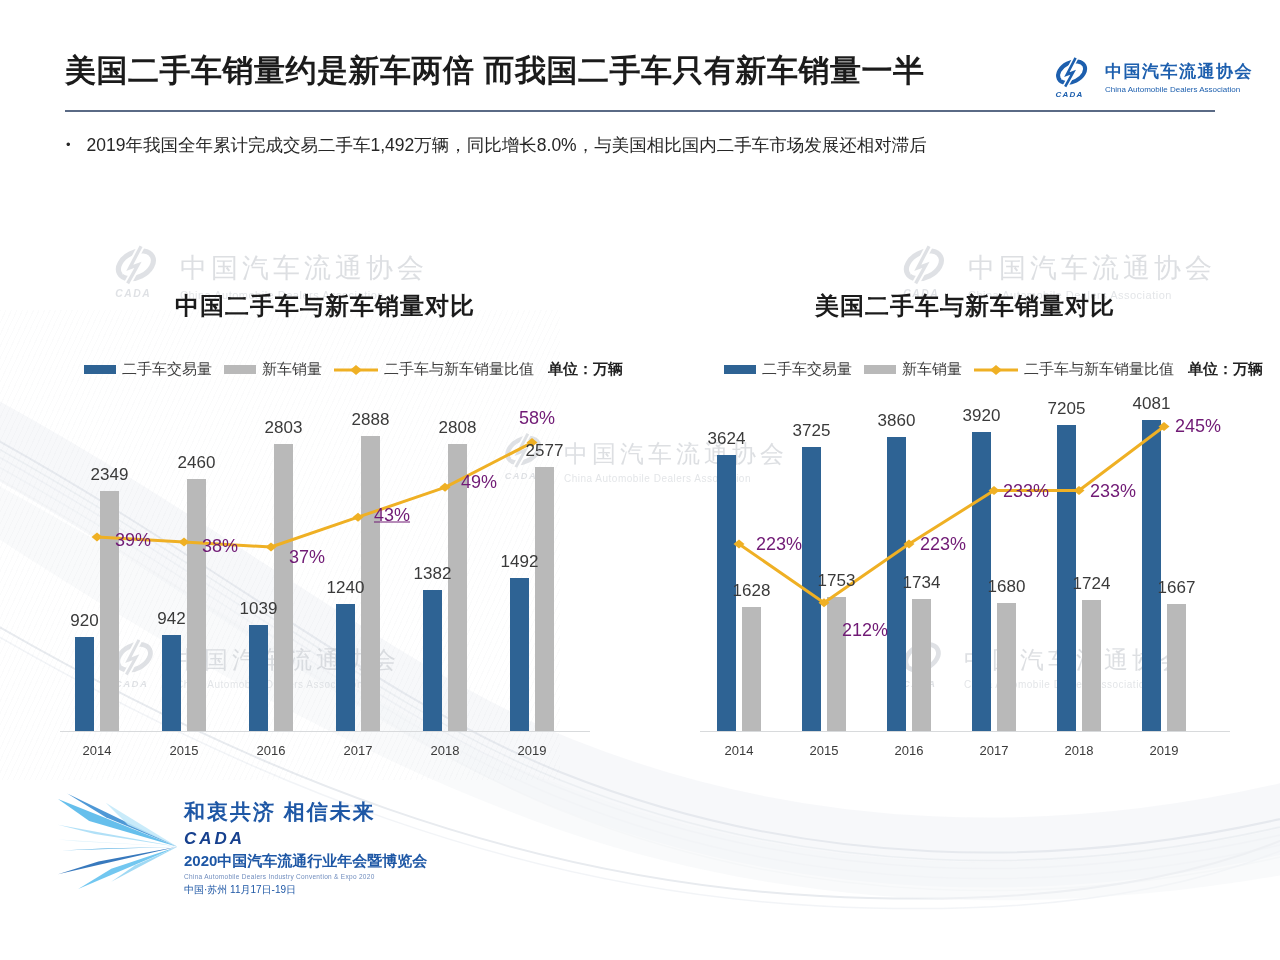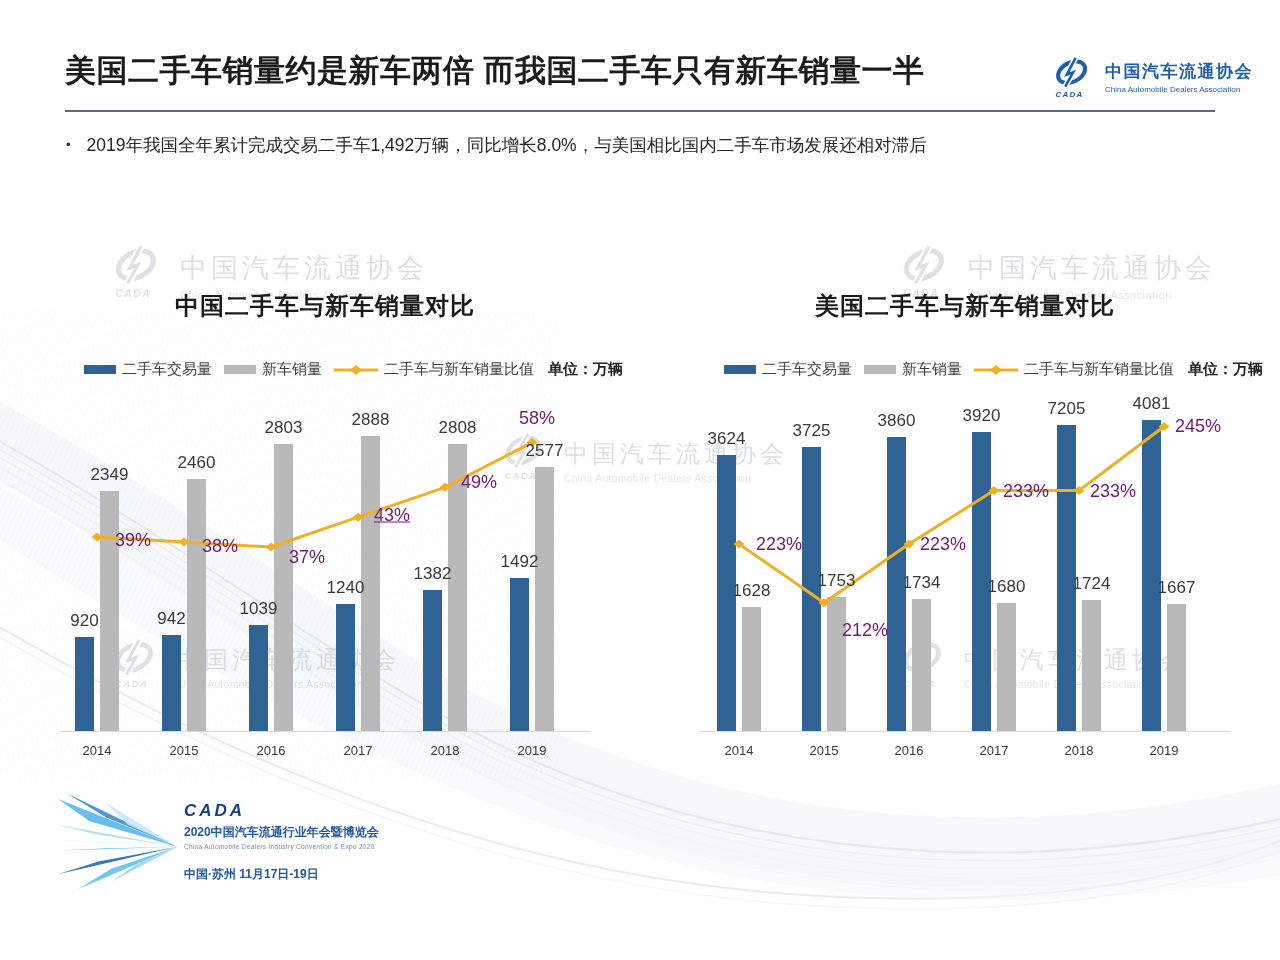--- a/index.html
+++ b/index.html
@@ -58,23 +58,23 @@
   .bar-label{position:absolute;width:80px;text-align:center;font-size:17px;color:#3a3a3a;z-index:4;white-space:nowrap;}
   .x-label{position:absolute;width:70px;text-align:center;font-size:13px;color:#3a3a3a;top:370px;}
   .ratio-label{position:absolute;font-size:18px;color:#701a75;z-index:5;transform:translate(-50%,-50%);white-space:nowrap;}
   .ratio-svg{position:absolute;left:0;top:0;width:530px;height:358px;overflow:visible;z-index:3;}
   
   .footer-logo{position:absolute;left:58px;top:788px;width:360px;height:120px;z-index:2;}
   .burst{position:absolute;left:0;top:2px;}
   .footer-texts{position:absolute;left:126px;top:10px;display:flex;flex-direction:column;}
   .slogan{font-size:21px;font-weight:bold;color:#1e57a5;letter-spacing:2px;white-space:nowrap;}
   .cada-word{font-size:17px;font-weight:900;font-style:italic;color:#16408e;letter-spacing:3px;margin-top:3px;}
-  .event-title{font-size:12px;font-weight:bold;color:#1e57a5;margin-top:3px;white-space:nowrap;}
+  .event-title{font-size:15px;font-weight:bold;color:#1e57a5;margin-top:3px;white-space:nowrap;}
   .event-sub{font-size:6.5px;color:#6f8cbd;margin-top:2px;white-space:nowrap;letter-spacing:.3px;}
-  .event-detail{font-size:12px;color:#1e57a5;margin-top:16px;white-space:nowrap;font-weight:bold;}
+  .event-detail{font-size:10px;color:#1e57a5;margin-top:3px;white-space:nowrap;}
 </style>
 </head>
 <body>
 
 <svg class="bg-curves" viewBox="0 0 1280 960">
   <defs>
     <path id="waveA" d="M-30,425 C210,555 380,700 560,772 C800,868 1060,874 1310,812" fill="none"></path>
     <path id="waveB" d="M-30,610 C250,775 520,880 820,896 C1030,907 1190,884 1310,828" fill="none"></path>
   </defs>
   <use href="#waveA" stroke="#f0f2f5" stroke-width="70" opacity="0.55"></use>
@@ -326,18 +326,19 @@
     <polygon points="0,6 34,30 130,58" fill="#55b8ea" opacity="0.9"></polygon>
     <polygon points="52,10 76,34 130,58" fill="#bfe7f9" opacity="0.85"></polygon>
     <polygon points="0,34 40,44 130,58" fill="#a8ddf6" opacity="0.9"></polygon>
     <polygon points="0,50 20,52 130,58" fill="#d7effb" opacity="0.9"></polygon>
     <polygon points="4,62 48,60 130,58" fill="#36a0dd" opacity="0.85"></polygon>
     <polygon points="0,88 44,74 130,58" fill="#1d66b4" opacity="0.88"></polygon>
     <polygon points="22,104 58,82 130,58" fill="#63c1ee" opacity="0.9"></polygon>
     <polygon points="58,96 84,78 130,58" fill="#8fd2f2" opacity="0.85"></polygon>
   </svg>
   <div class="footer-texts">
+    <span class="slogan">和衷共济 相信未来</span>
     <span class="cada-word">CADA</span>
     <span class="event-title">2020中国汽车流通行业年会暨博览会</span>
     <span class="event-sub">China Automobile Dealers Industry Convention &amp; Expo 2020</span>
     <span class="event-detail">中国·苏州 11月17日-19日</span>
   </div>
 </div>
 
 </body></html>

